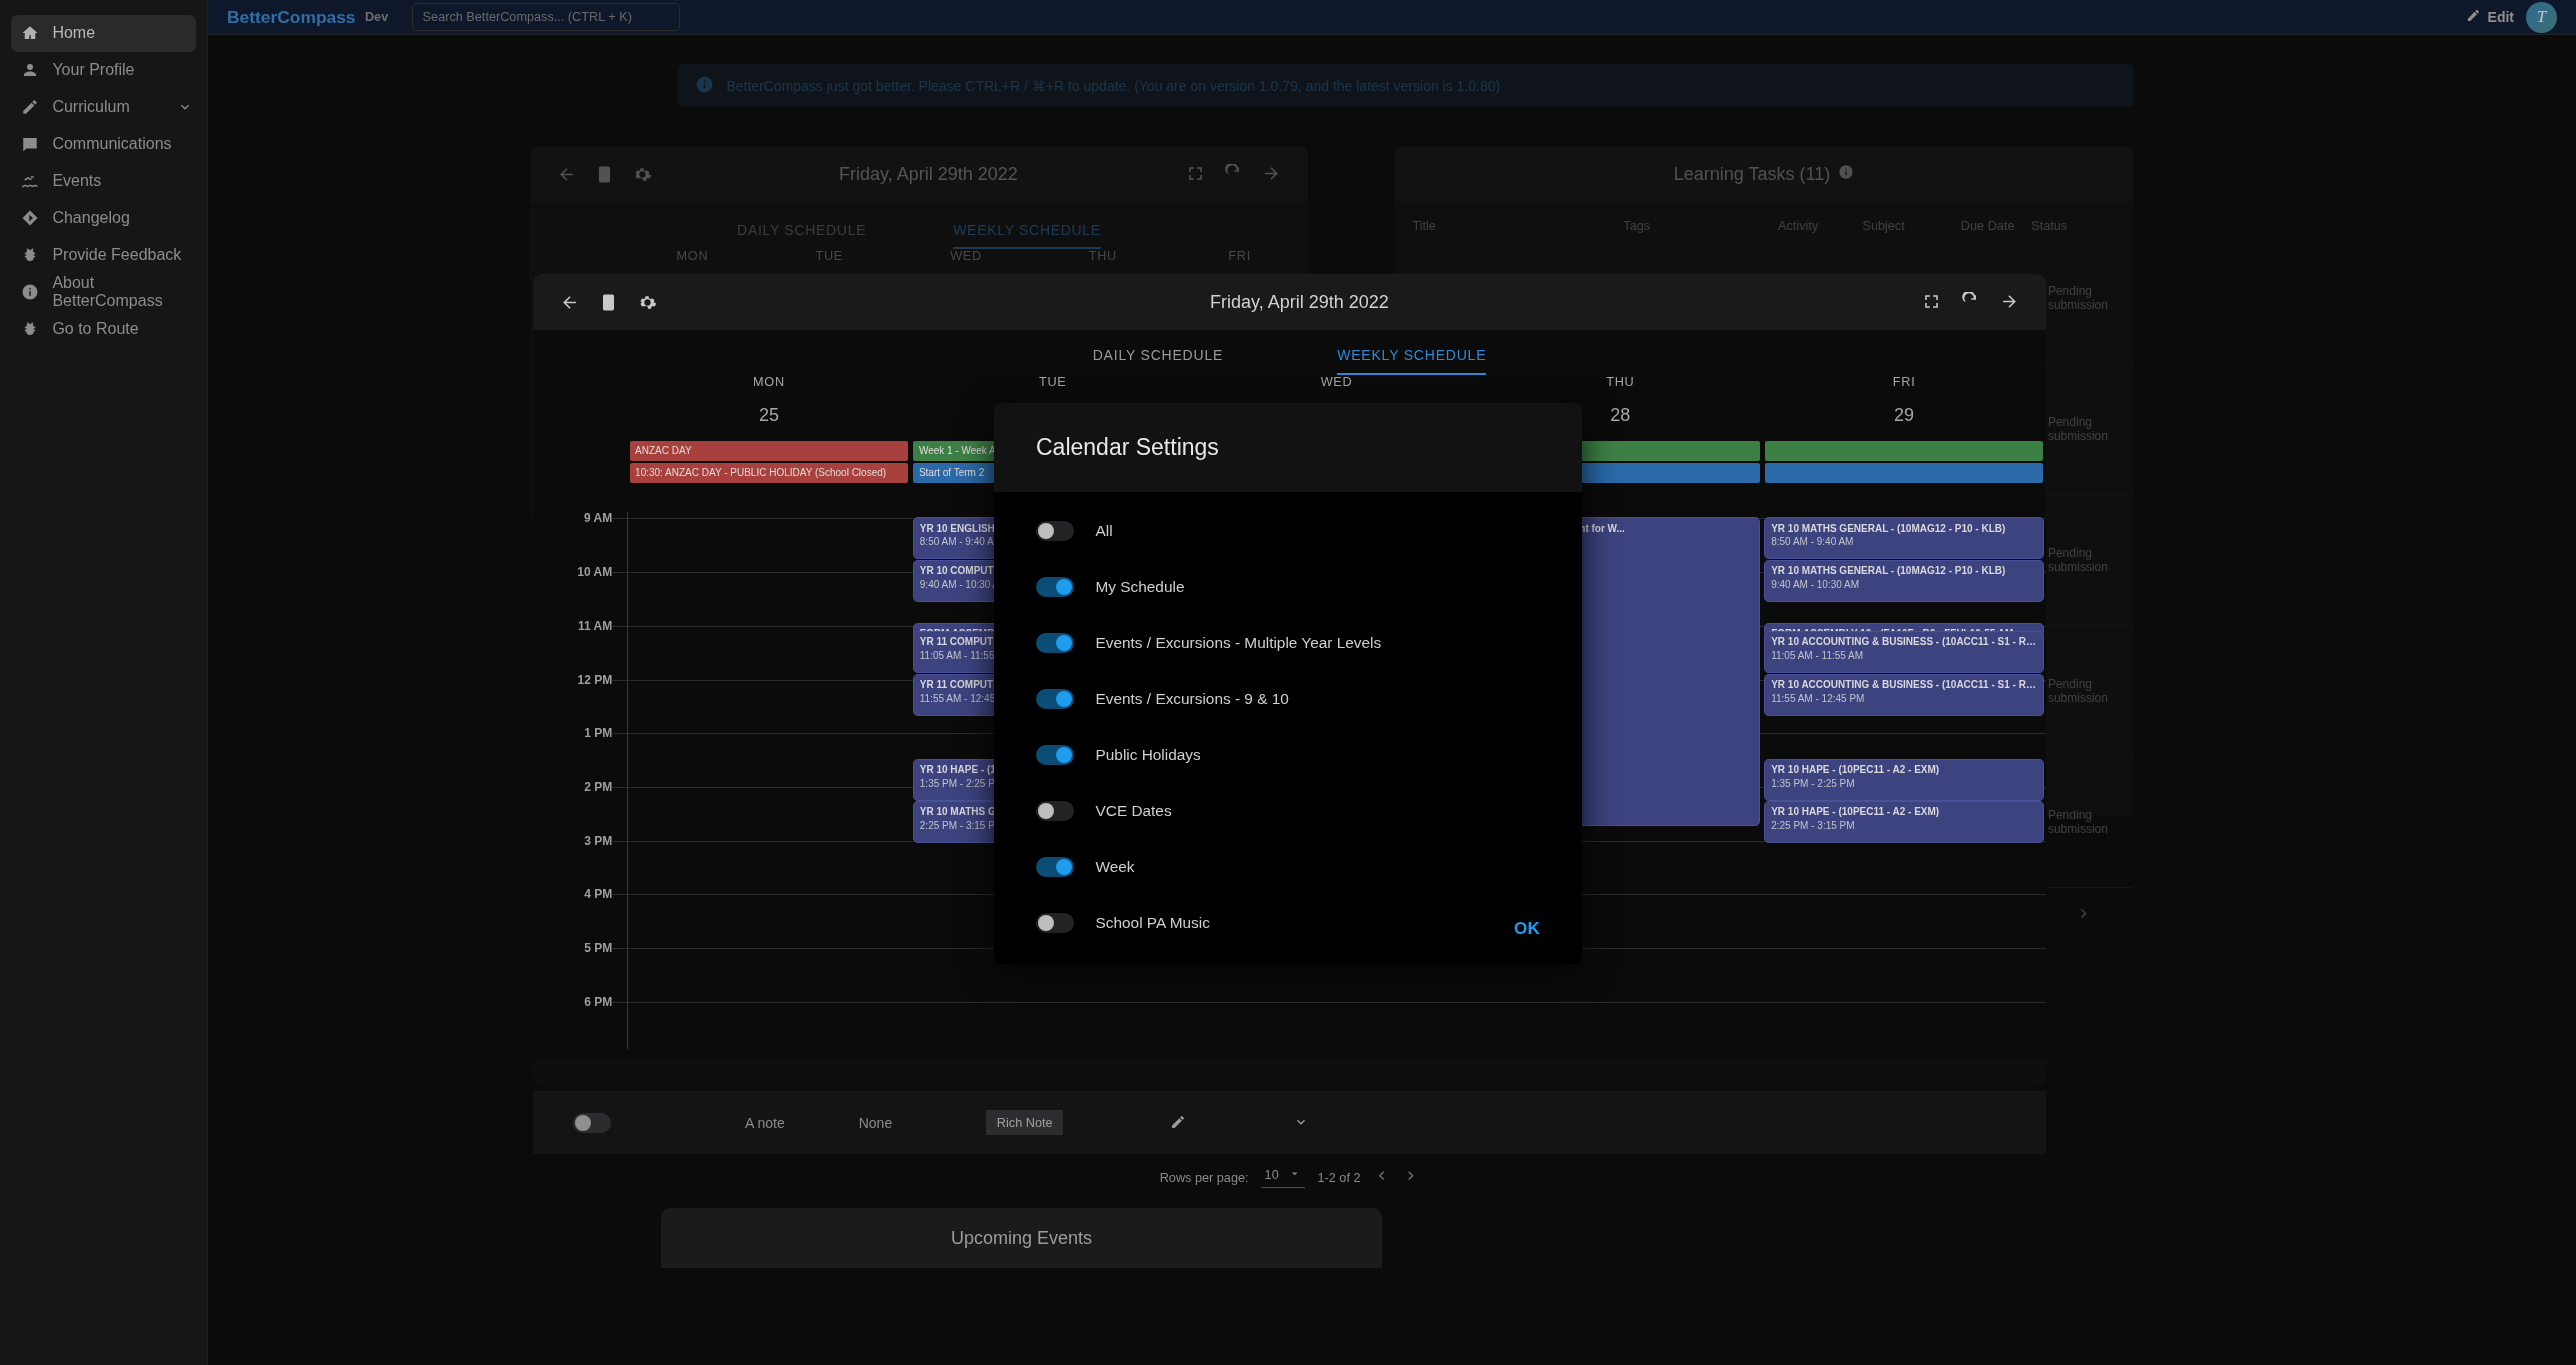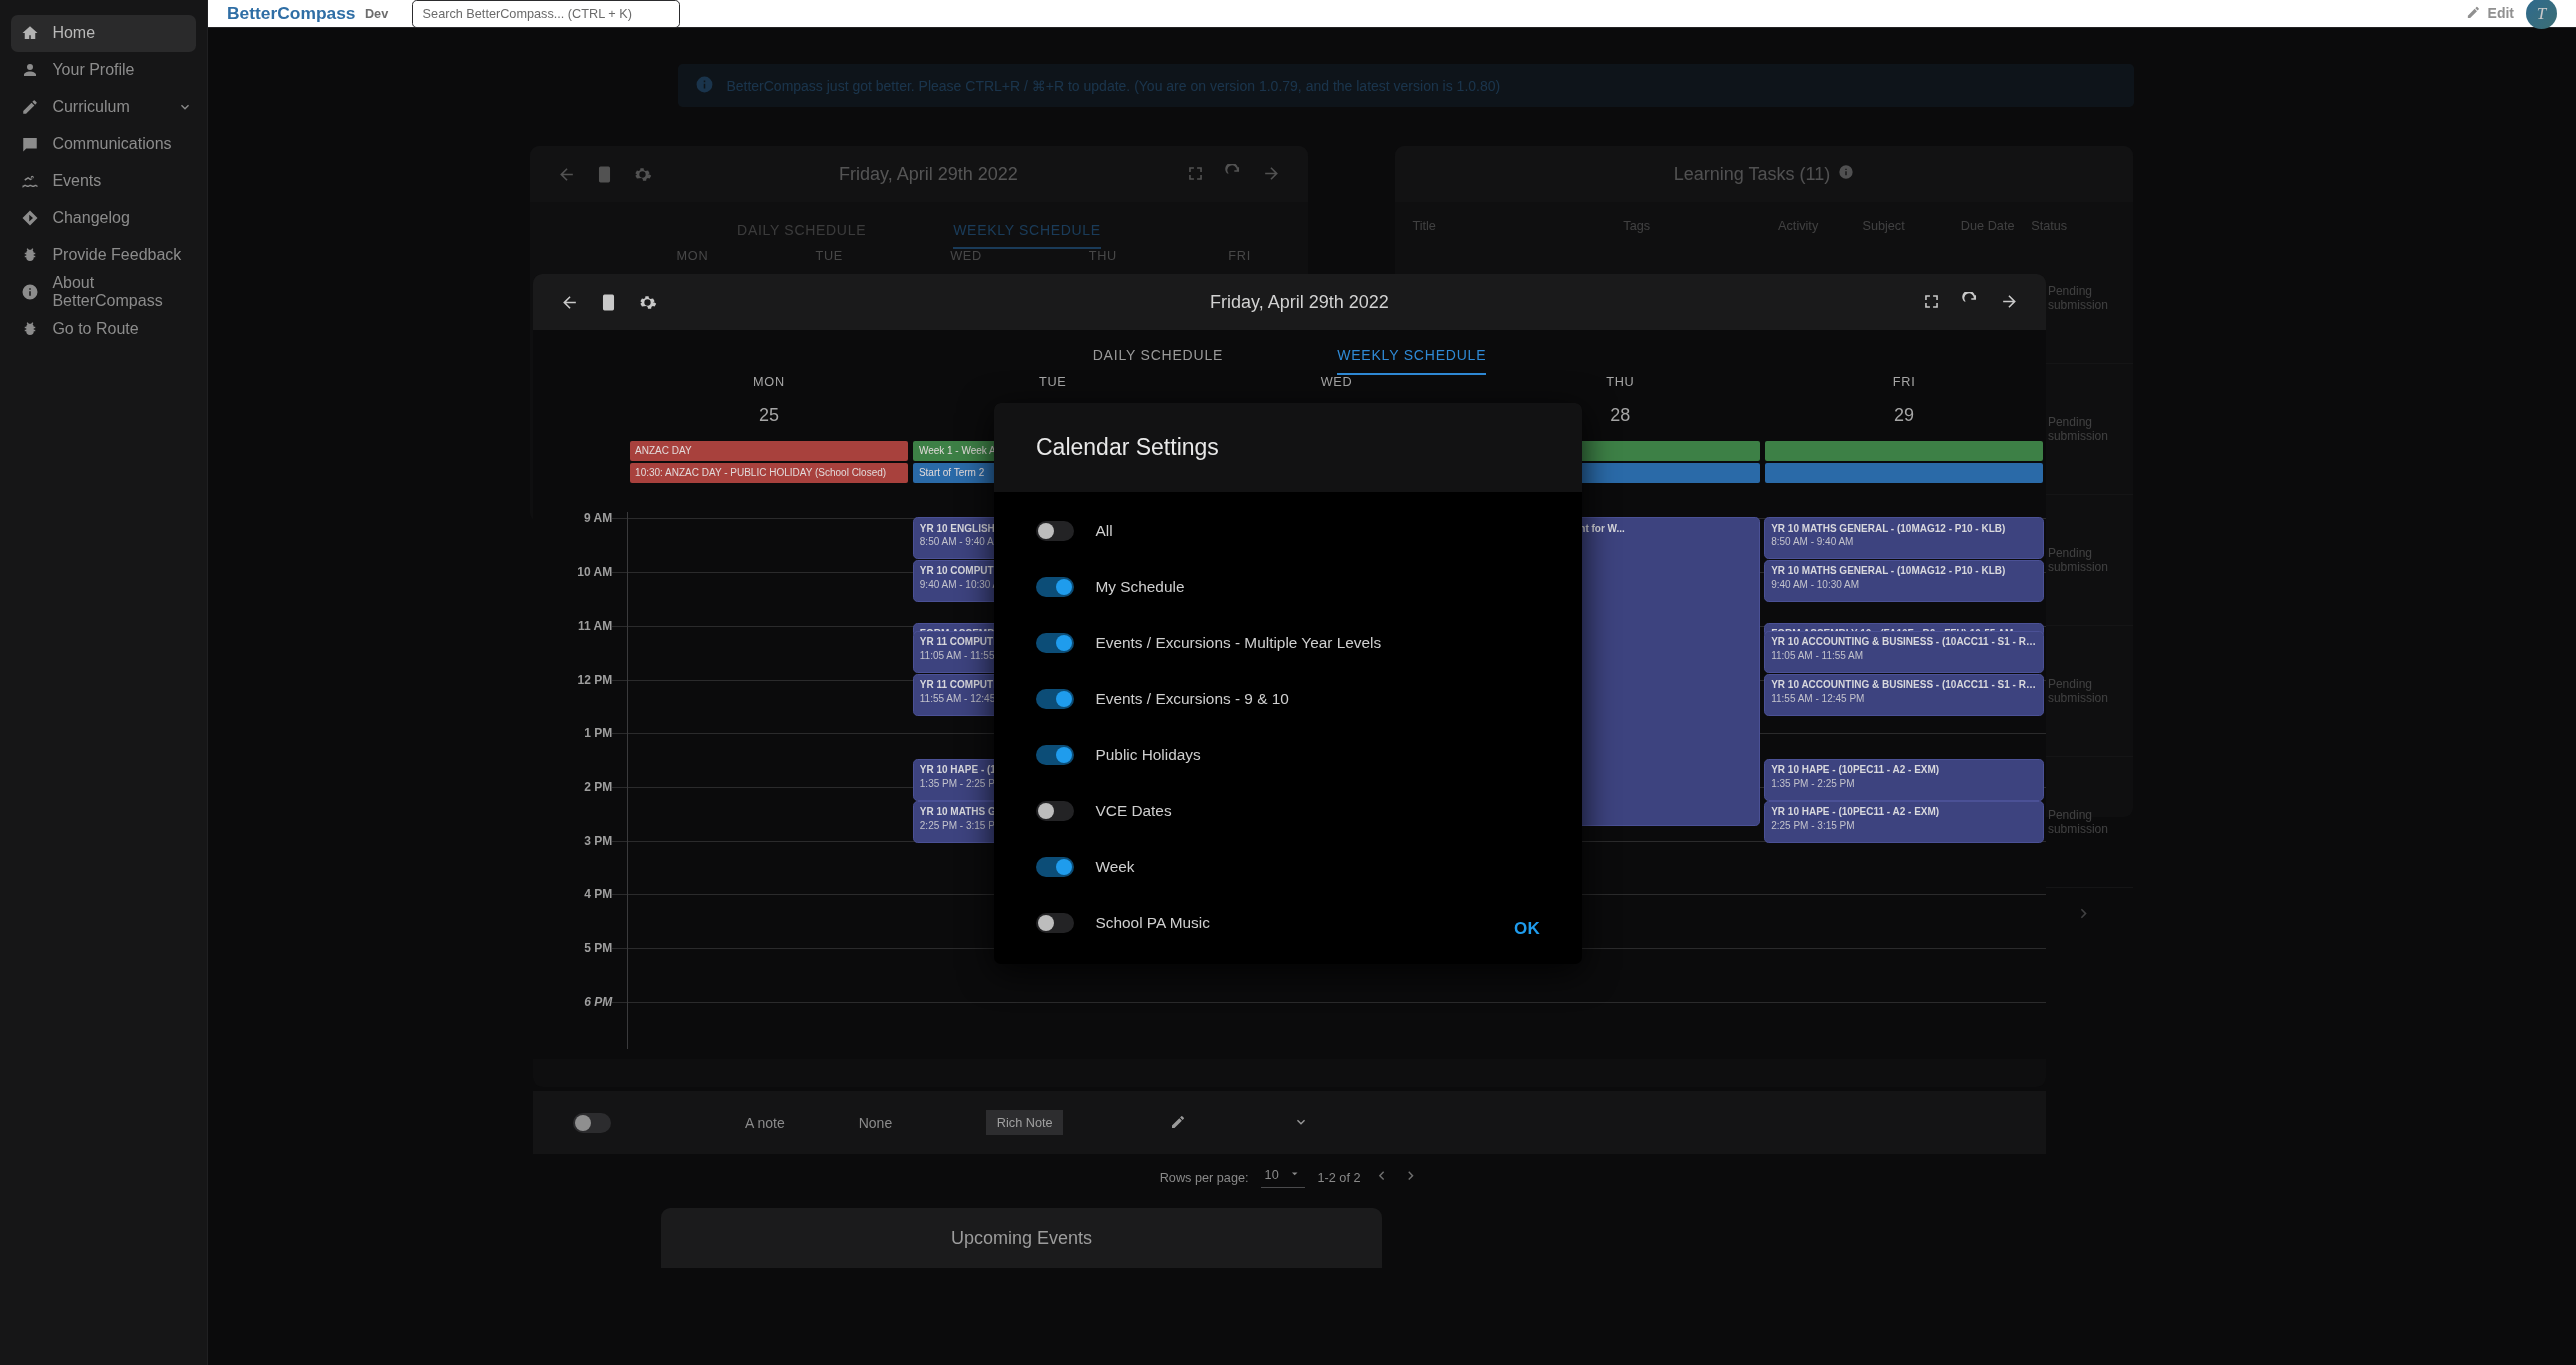--- a/index.html
+++ b/index.html
@@ -26,22 +26,22 @@
   .side-item.active { background: #2a2a2b; color: #b9b9b9; }
   .side-ico { width: 31px; display:flex; align-items:center; justify-content:flex-start; flex: none; }
   .side-ico svg { width: 18px; height: 18px; fill: #8c8c8c; }
   .side-item.active .side-ico svg { fill: #b2b2b2; }
   .side-label { flex: 1; }
   .side-chev { width: 23px; display:flex; align-items:center; justify-content:center; }
   .side-chev svg { width: 16px; height: 16px; fill: #8c8c8c; }
 
   
   .topbar {
-    position: absolute; left: 208px; top: 0; right: 0; height: 28px;
-    background: #ffffff; border-bottom: 0.7px solid #232325;
+    position: absolute; left: 208px; top: 0; right: 0; height: 35px;
+    background: #0f172a; border-bottom: 0.7px solid #232325;
     display: flex; align-items: center; padding: 0 19px;
   }
   .brand { color: #2f6ea5; font-size: 17.4px; font-weight: 700; }
   .brand-env { color: #6d6d6d; font-size: 12.7px; font-weight: 700; margin-left: 9.4px; }
   .search-box {
     margin-left: 24px; width: 268px; height: 28px;
     border: 0.7px solid #2c2c2e; border-radius: 4.7px;
     display: flex; align-items: center; padding: 0 9.4px;
     color: #6a6a6a; font-size: 12.7px; background: transparent;
   }
@@ -559,21 +559,21 @@
         <div class="tg-labels" id="tg-labels">
             <div class="tg-lab" style="top: 6.7px;">9 AM</div>
             <div class="tg-lab" style="top: 60px;">10 AM</div>
             <div class="tg-lab" style="top: 114px;">11 AM</div>
             <div class="tg-lab" style="top: 168px;">12 PM</div>
             <div class="tg-lab" style="top: 221px;">1 PM</div>
             <div class="tg-lab" style="top: 275px;">2 PM</div>
             <div class="tg-lab" style="top: 329px;">3 PM</div>
             <div class="tg-lab" style="top: 382px;">4 PM</div>
             <div class="tg-lab" style="top: 436px;">5 PM</div>
-            <div class="tg-lab" style="top: 490px; font-style: italic;">6 PM</div>
+            <div class="tg-lab" style="top: 490px;">6 PM</div>
           </div>
         <div id="tg-lines">
             <div class="tg-line" style="top: 6.7px;"></div>
             <div class="tg-line" style="top: 60px;"></div>
             <div class="tg-line" style="top: 114px;"></div>
             <div class="tg-line" style="top: 168px;"></div>
             <div class="tg-line" style="top: 221px;"></div>
             <div class="tg-line" style="top: 275px;"></div>
             <div class="tg-line" style="top: 329px;"></div>
             <div class="tg-line" style="top: 382px;"></div>

